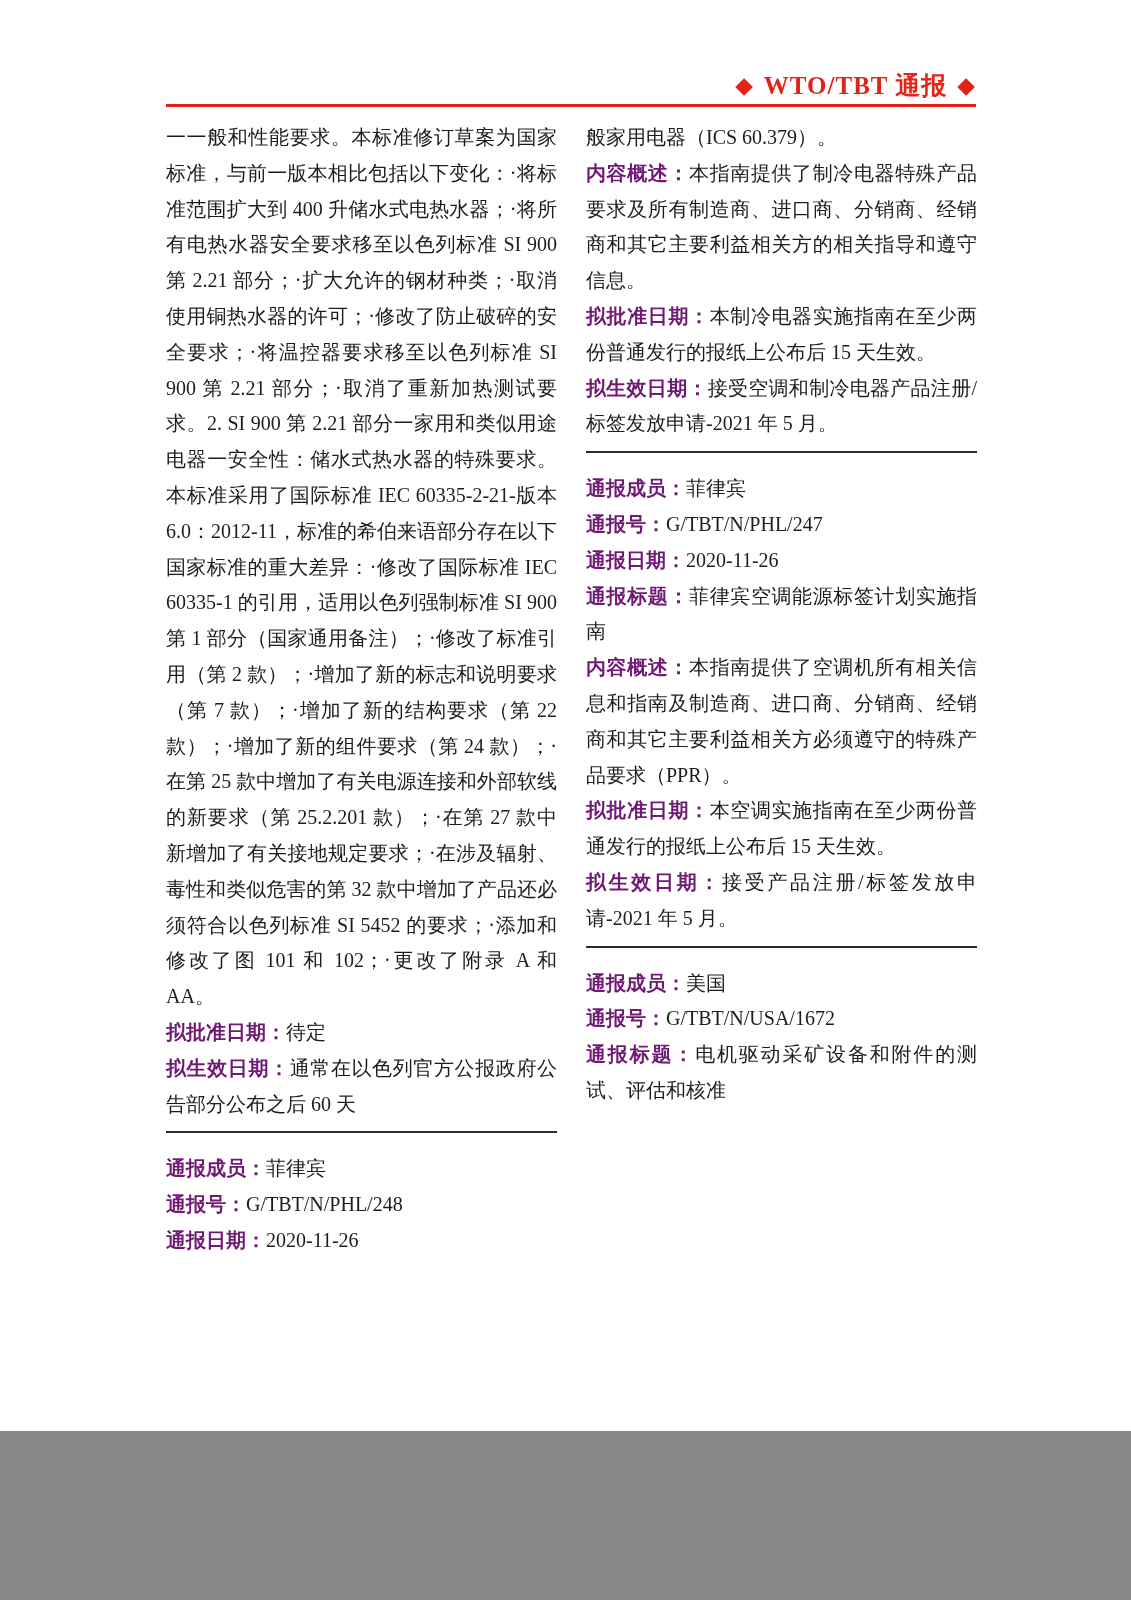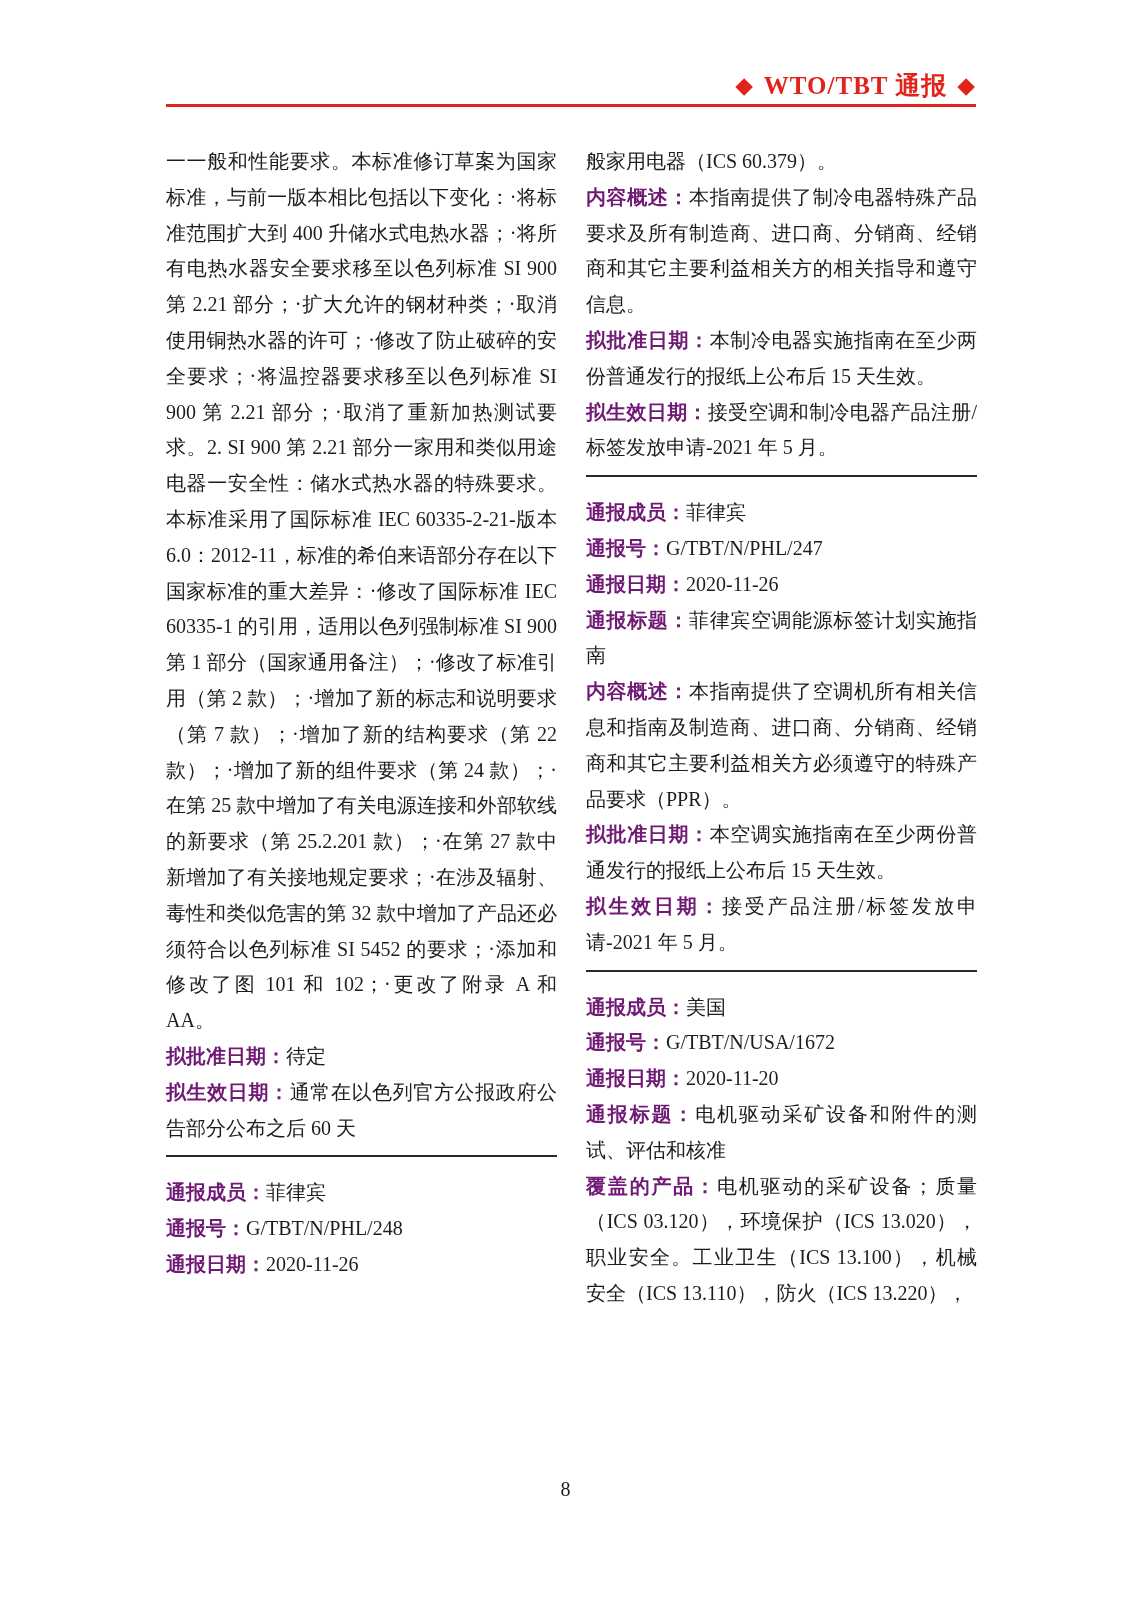--- a/index.html
+++ b/index.html
@@ -1,20 +1,20 @@
 <!DOCTYPE html>
 <html><head>
 <meta charset="utf-8">
 <style>
   * { box-sizing: border-box; }
   html, body { margin: 0; padding: 0; background: #888; }
   .page {
     position: relative;
     width: 1131px;
-    height: 1600px;
+    height: 1431px;
     margin: 0 auto;
     background: #ffffff;
     font-family: "Liberation Serif", "DejaVu Serif", serif;
     color: #1c1c1c;
     overflow: hidden;
   }
   .header {
     position: absolute;
     top: 72px;
     left: 166px;
@@ -32,21 +32,21 @@
   .header-rule {
     position: absolute;
     top: 104px;
     left: 166px;
     width: 810px;
     height: 3px;
     background: #e2231a;
   }
   .content {
     position: absolute;
-    top: 144px;
+    top: 120px;
     left: 166px;
     width: 812px;
     display: flex;
     gap: 29px;
   }
   .col {
     width: 391px;
     font-size: 20px;
     line-height: 35.8px;
     text-align: justify;
@@ -116,23 +116,21 @@
         <p class="field"><b>内容概述：</b><span>本指南提供了空调机所有相关信息和指南及制造商、进口商、分销商、经销商和其它主要利益相关方必须遵守的特殊产品要求（PPR）。</span></p>
         <p class="field"><b>拟批准日期：</b><span>本空调实施指南在至少两份普通发行的报纸上公布后 15 天生效。</span></p>
         <p class="field"><b>拟生效日期：</b><span>接受产品注册/标签发放申请-2021 年 5 月。</span></p>
       </div>
 
       <hr class="separator">
 
       <div class="section">
         <p class="field"><b>通报成员：</b><span>美国</span></p>
         <p class="field"><b>通报号：</b><span>G/TBT/N/USA/1672</span></p>
-        <p class="field"><b>通报日期：</b><span>2020-11-20</span></p>
         <p class="field"><b>通报标题：</b><span>电机驱动采矿设备和附件的测试、评估和核准</span></p>
-        <p class="field"><b>覆盖的产品：</b><span>电机驱动的采矿设备；质量（ICS 03.120），环境保护（ICS 13.020），职业安全。工业卫生（ICS 13.100），机械安全（ICS 13.110），防火（ICS 13.220），</span></p>
       </div>
     </div>
 
   </div>
 
   <div class="footer">
     <span>8</span>
   </div>
 
 </div>

